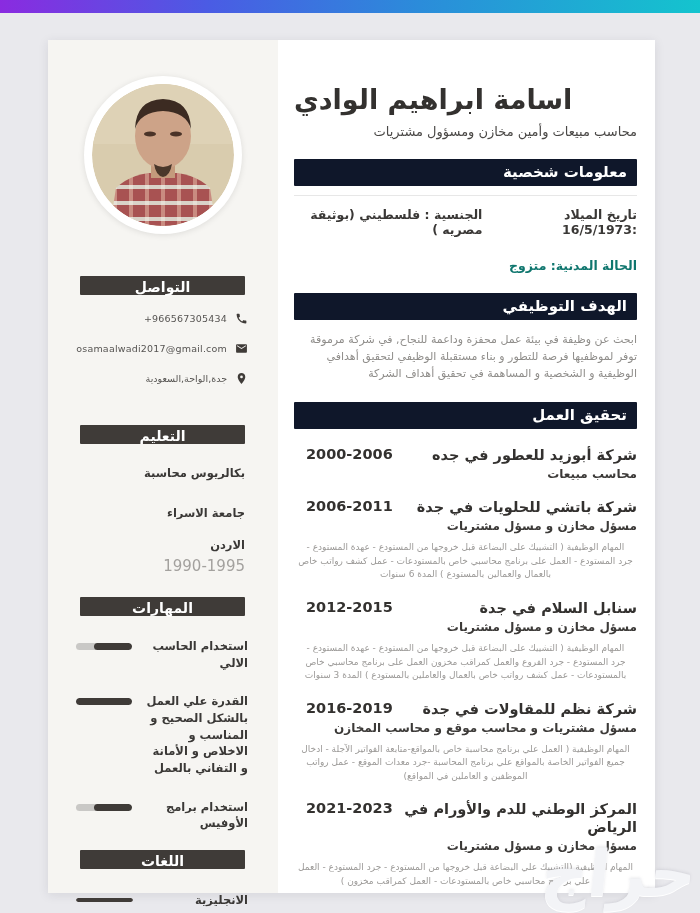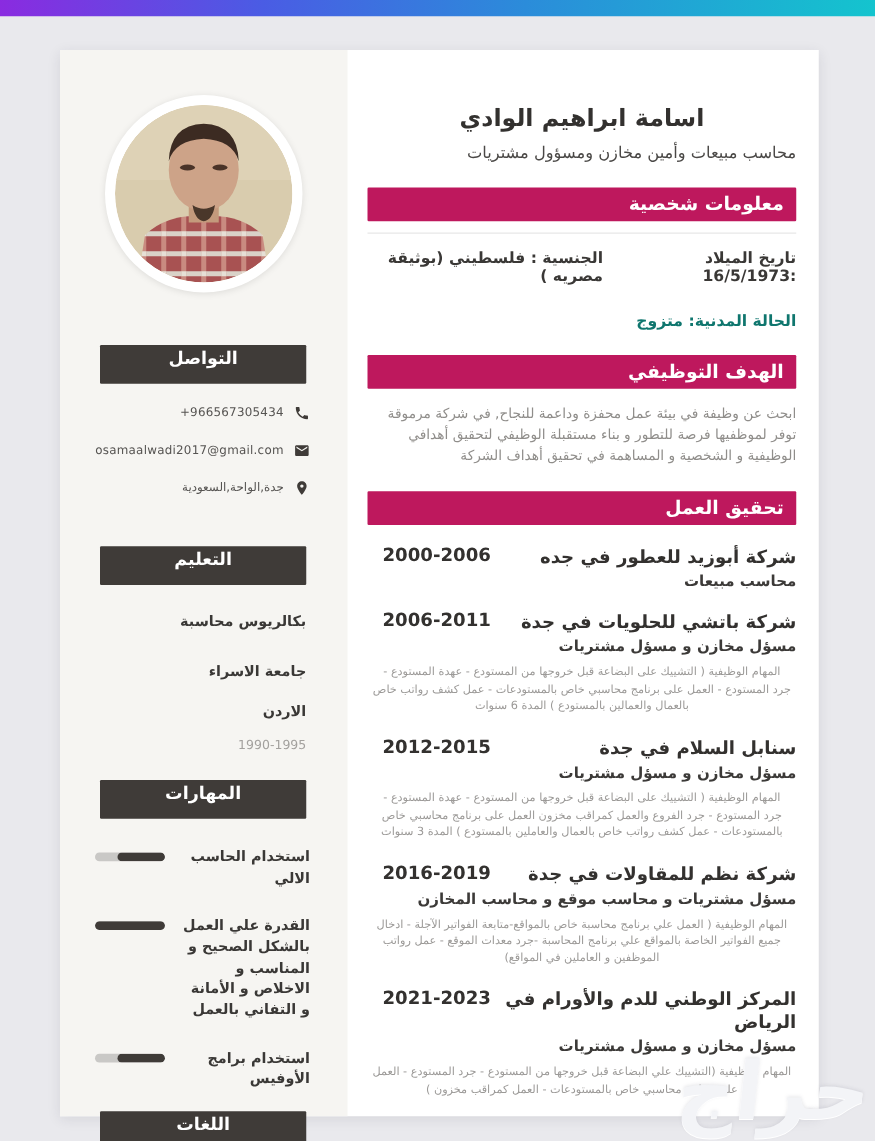--- a/index.html
+++ b/index.html
@@ -14,24 +14,24 @@
     position:absolute; top:0; left:0; width:700px; height:13px;
     background:linear-gradient(90deg,#8a2be0 0%,#4a5ce4 30%,#2b8cda 60%,#14c4ce 100%);
   }
   .page {
     position:absolute; top:40px; left:48px; width:607px; height:853px;
     background:#ffffff; box-shadow:0 2px 10px rgba(40,40,60,.10);
     display:flex; flex-direction:row; direction:rtl;
   }
   
   .main { width:377px; padding:44px 18px 0 16px; direction:rtl; }
-  .cv-name { font-size:19px; font-weight:bold; color:#33312f; text-align:center; letter-spacing:.5px; }
+  .cv-name { font-size:27px; font-weight:bold; color:#33312f; text-align:left; letter-spacing:.5px; }
   .cv-subtitle { font-size:13px; color:#4a4846; text-align:right; margin-top:9px; }
   .section-bar {
-    background:#be185d; color:#fff; font-size:15px; font-weight:bold;
+    background:#0f172a; color:#fff; font-size:15px; font-weight:bold;
     height:27px; line-height:27px; padding-right:10px; text-align:right;
     margin-top:20px; border-radius:1px;
   }
   .divider { border:none; border-top:1px solid #e7e7e7; margin:9px 0 0 0; }
   .personal-row { display:flex; direction:rtl; gap:28px; margin-top:11px;
     font-size:12.5px; font-weight:bold; color:#3a3836; }
   .marital { margin-top:21px; font-size:12.5px; font-weight:bold; color:#0f766e; text-align:right; }
   .objective-text { margin-top:11px; font-size:11px; color:#8f8d8a; line-height:1.55; text-align:right; }
   .job { margin-top:17px; }
   .job-head { display:flex; direction:rtl; align-items:flex-start; }
@@ -40,34 +40,34 @@
     direction:ltr; margin-left:12px; }
   .job-role { font-size:12px; font-weight:bold; color:#3c3a38; text-align:right; margin-top:3px; }
   .job-details { font-size:9px; color:#9b9997; line-height:1.5; text-align:center; margin-top:8px; padding:0 4px; }
   
   .sidebar { width:230px; background:#f6f5f2; direction:rtl; }
   .photo-wrap { width:158px; height:158px; margin:36px auto 0 auto; border-radius:50%;
     background:#fff; box-shadow:0 1px 6px rgba(0,0,0,.10); padding:8px; }
   .photo { width:142px; height:142px; border-radius:50%; overflow:hidden; display:block; }
   .side-header {
     background:#3f3b38; color:#fff; font-size:14px; font-weight:bold;
-    height:31px; line-height:23px; text-align:center;
+    height:19px; line-height:23px; text-align:center;
     margin:0 33px 0 32px; border-radius:1px;
   }
   .contact-block { margin-top:42px; }
   .contact-item { display:flex; direction:rtl; align-items:center; justify-content:flex-start;
     padding-right:30px; margin-top:17px; }
   .contact-item .c-icon { width:13px; height:13px; margin-left:8px; flex:none; }
   .contact-text { font-size:9.5px; color:#565452; letter-spacing:.2px; direction:ltr; }
   .contact-text.ar { direction:rtl; }
   .edu-block { margin-top:40px; }
   .edu-degree { font-size:11.5px; font-weight:bold; color:#3a3836; text-align:right; padding-right:33px; margin-top:22px; }
   .edu-univ   { font-size:11.5px; font-weight:bold; color:#3a3836; text-align:right; padding-right:33px; margin-top:26px; }
   .edu-country{ font-size:11.5px; font-weight:bold; color:#3a3836; text-align:right; padding-right:33px; margin-top:18px; }
-  .edu-years  { font-size:10px; color:#a3a19e; text-align:right; padding-right:33px; margin-top:15px; direction:ltr; text-align:right; }
+  .edu-years  { font-size:15px; color:#a3a19e; text-align:right; padding-right:33px; margin-top:5px; direction:ltr; text-align:right; }
   .skills-block { margin-top:22px; }
   .skill-row { display:flex; direction:rtl; align-items:flex-start; margin-top:22px; padding:0 30px 0 28px; }
   .skill-label { flex:1; font-size:11.5px; font-weight:bold; color:#3a3836; text-align:right; line-height:1.45; }
   .skill-track { width:56px; height:7px; background:#c9c8c6; border-radius:4px; margin-top:5px; margin-right:10px;
     direction:rtl; overflow:hidden; flex:none; }
   .skill-fill { height:7px; background:#3f3b38; border-radius:4px; }
   .lang-block { margin-top:18px; }
   .lang-row { display:flex; direction:rtl; align-items:center; margin-top:24px; padding:0 30px 0 28px; }
   .lang-label { flex:1; font-size:11.5px; font-weight:bold; color:#3a3836; text-align:right; }
   .lang-track { width:57px; height:4px; background:#e4e3e0; border-radius:3px; margin-right:10px;

